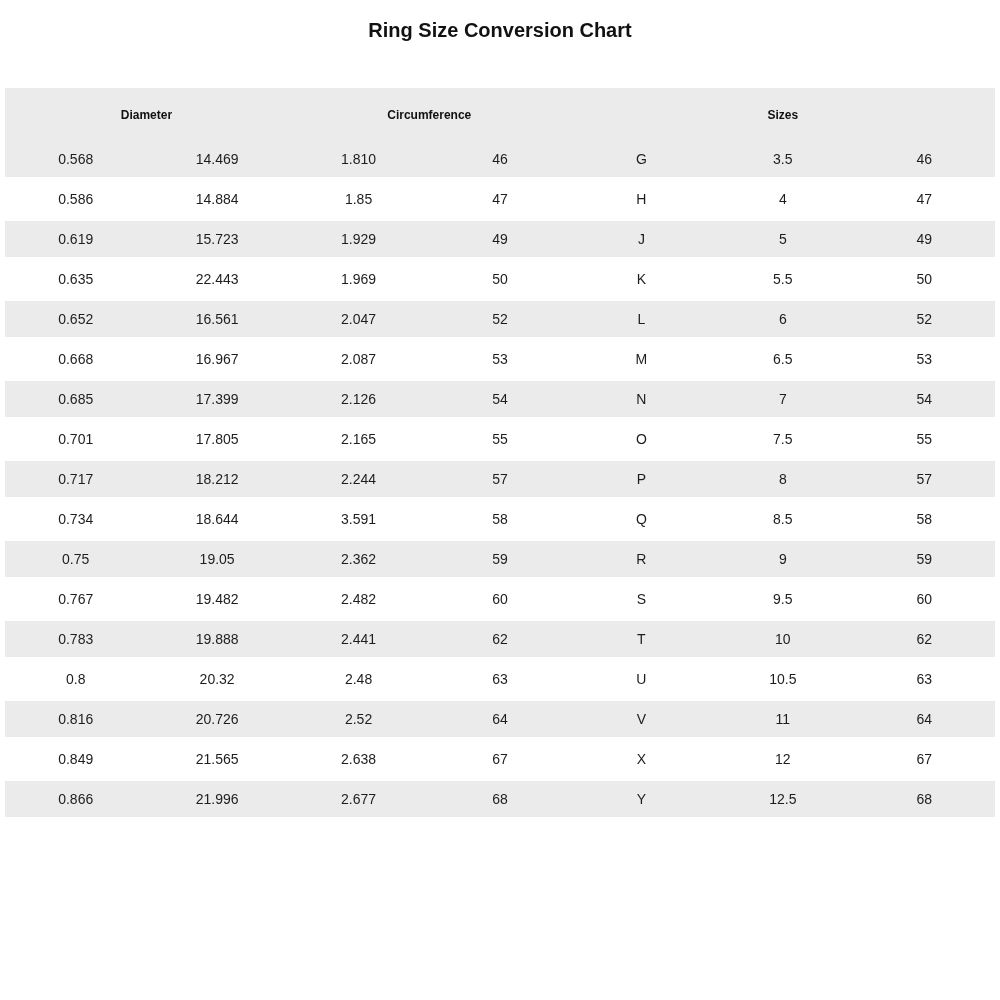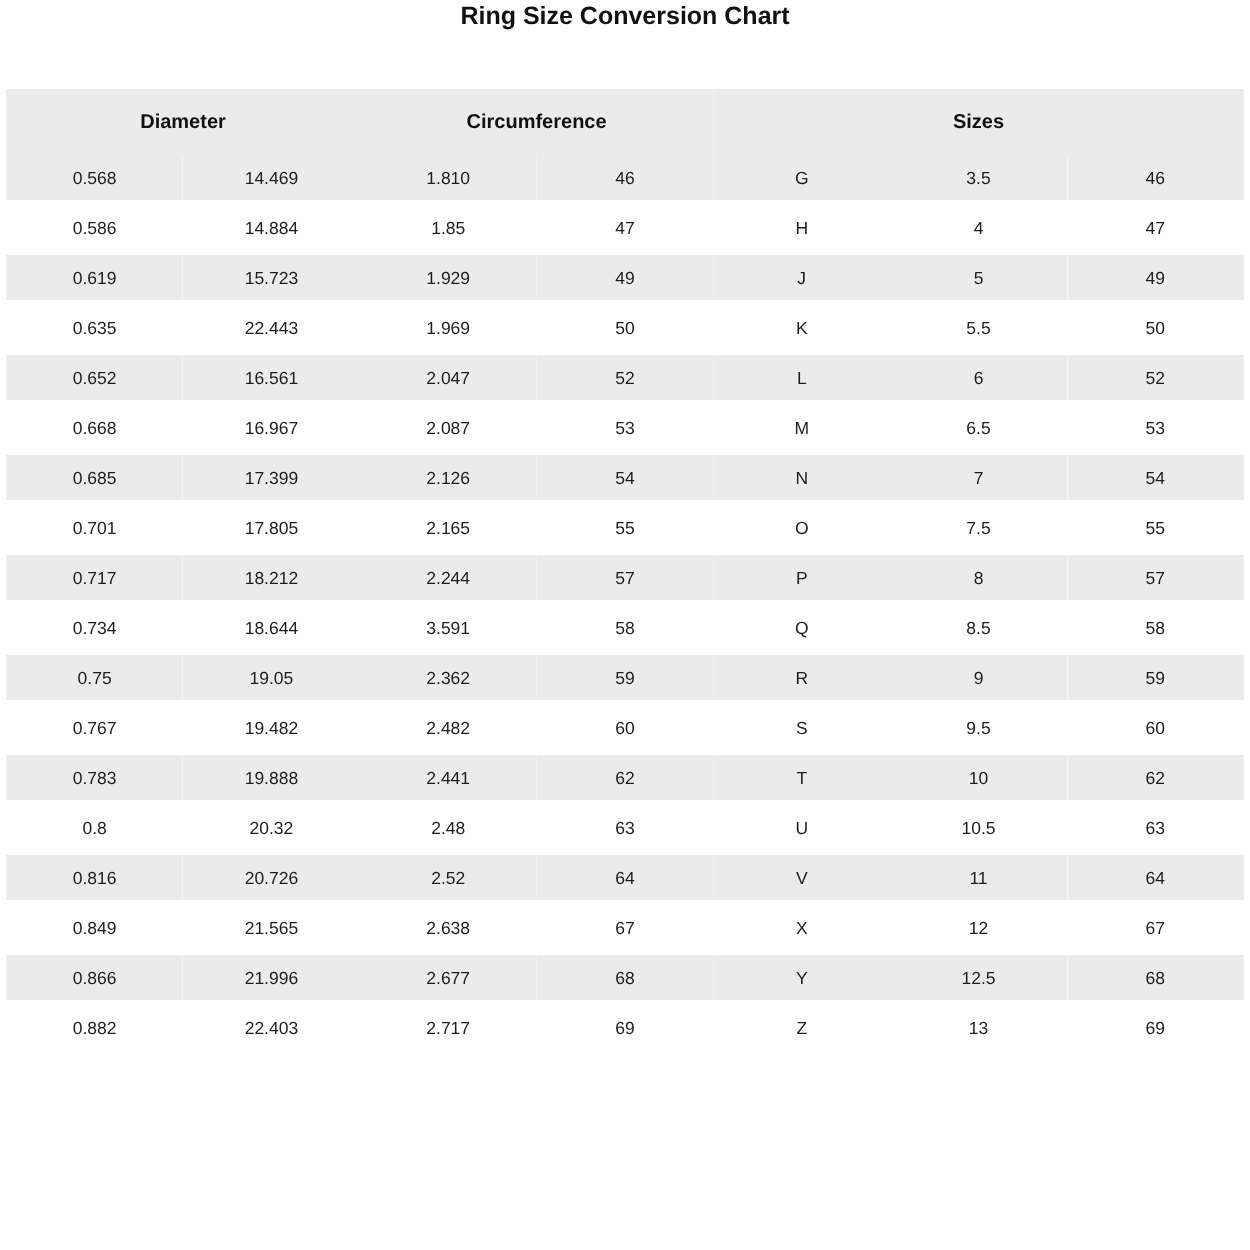--- a/index.html
+++ b/index.html
@@ -7,21 +7,21 @@
     padding: 0;
     background: #ffffff;
     width: 1000px;
     height: 1000px;
     font-family: "Liberation Sans", sans-serif;
     color: #1d1d1d;
     -webkit-font-smoothing: antialiased;
   }
   .page-title {
     margin: 0;
-    padding-top: 2px;
+    padding-top: 19px;
     height: 26px;
     text-align: center;
     font-size: 20px;
     font-weight: bold;
     color: #111111;
   }
   .table-wrap {
     margin: 43px 5px 0 5px;
   }
   table.ring-table {
@@ -30,21 +30,21 @@
     table-layout: fixed;
   }
   table.ring-table th, table.ring-table td {
     text-align: center;
     vertical-align: middle;
     padding: 0 6px;
     overflow: hidden;
   }
   tr.group-header-row th {
     height: 53px;
-    font-size: 16px;
+    font-size: 12px;
     font-weight: bold;
     background: #ebebeb;
     color: #111111;
   }
   tr.sub-header-row th {
     height: 49px;
     font-size: 14px;
     font-weight: normal;
     line-height: 1.25;
     background: #ffffff;
@@ -222,24 +222,15 @@
         </tr>
         <tr>
           <td>0.866</td>
           <td>21.996</td>
           <td>2.677</td>
           <td>68</td>
           <td>Y</td>
           <td>12.5</td>
           <td>68</td>
         </tr>
-        <tr>
-          <td>0.882</td>
-          <td>22.403</td>
-          <td>2.717</td>
-          <td>69</td>
-          <td>Z</td>
-          <td>13</td>
-          <td>69</td>
-        </tr>
       </tbody>
   </table>
 </div>
 
 </body></html>

